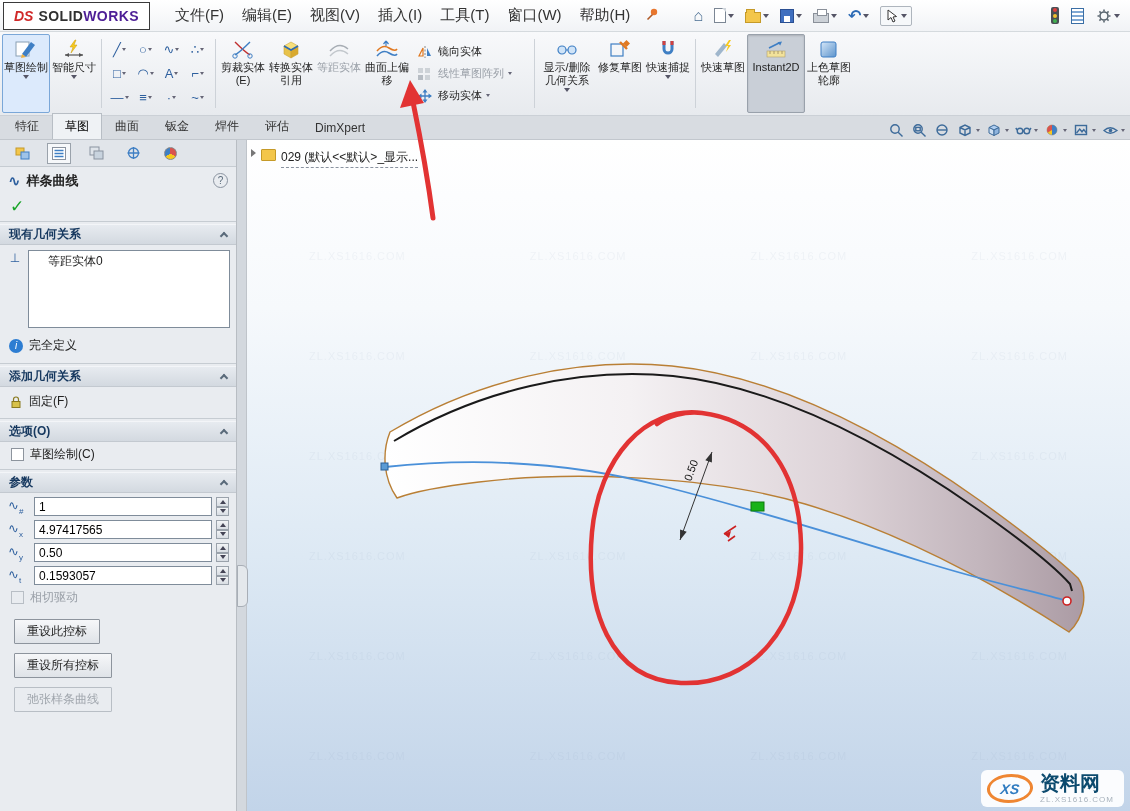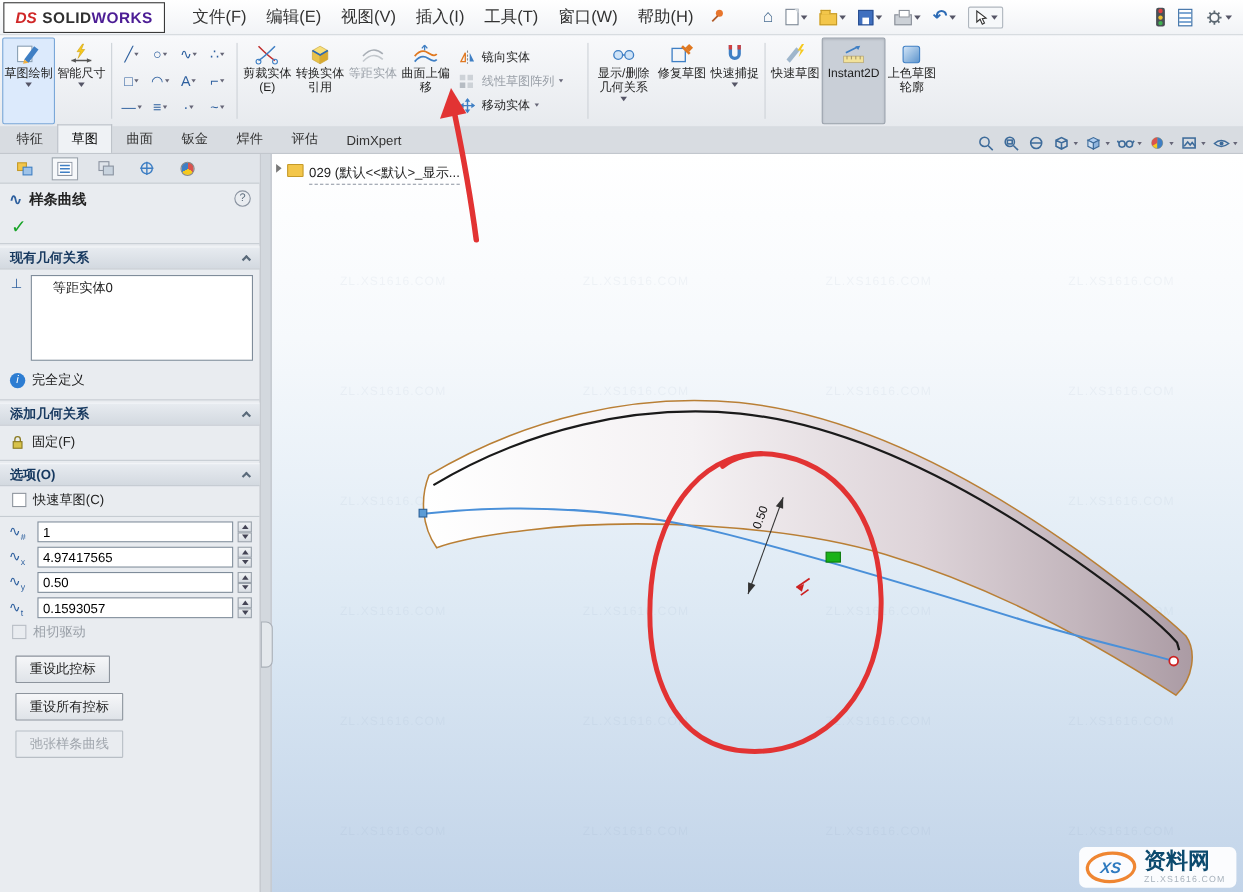--- a/index.html
+++ b/index.html
@@ -549,24 +549,28 @@
       <span>固定(F)</span>
     </div>
     <div class="pmdiv"></div>
 
     <div class="sec">
       <span>选项(O)</span>
         <span class="sec-caret"></span>
     </div>
     <div class="cbrow">
       <span class="cb"></span>
-        <span>快速草图(C)</span>
+        <span>草图绘制(C)</span>
     </div>
     <div class="pmdiv" style="margin-top:6px;"></div>
 
+    <div class="sec">
+      <span>参数</span>
+        <span class="sec-caret"></span>
+    </div>
     <div class="prow">
       <span class="picon"><span>∿</span><sub>#</sub></span>
       <input class="pinput" value="1" style="">
       <span class="pspin">
           <span>
             <i class="tri-up"></i>
           </span>
           <span>
             <i class="tri-dn"></i>
           </span>

